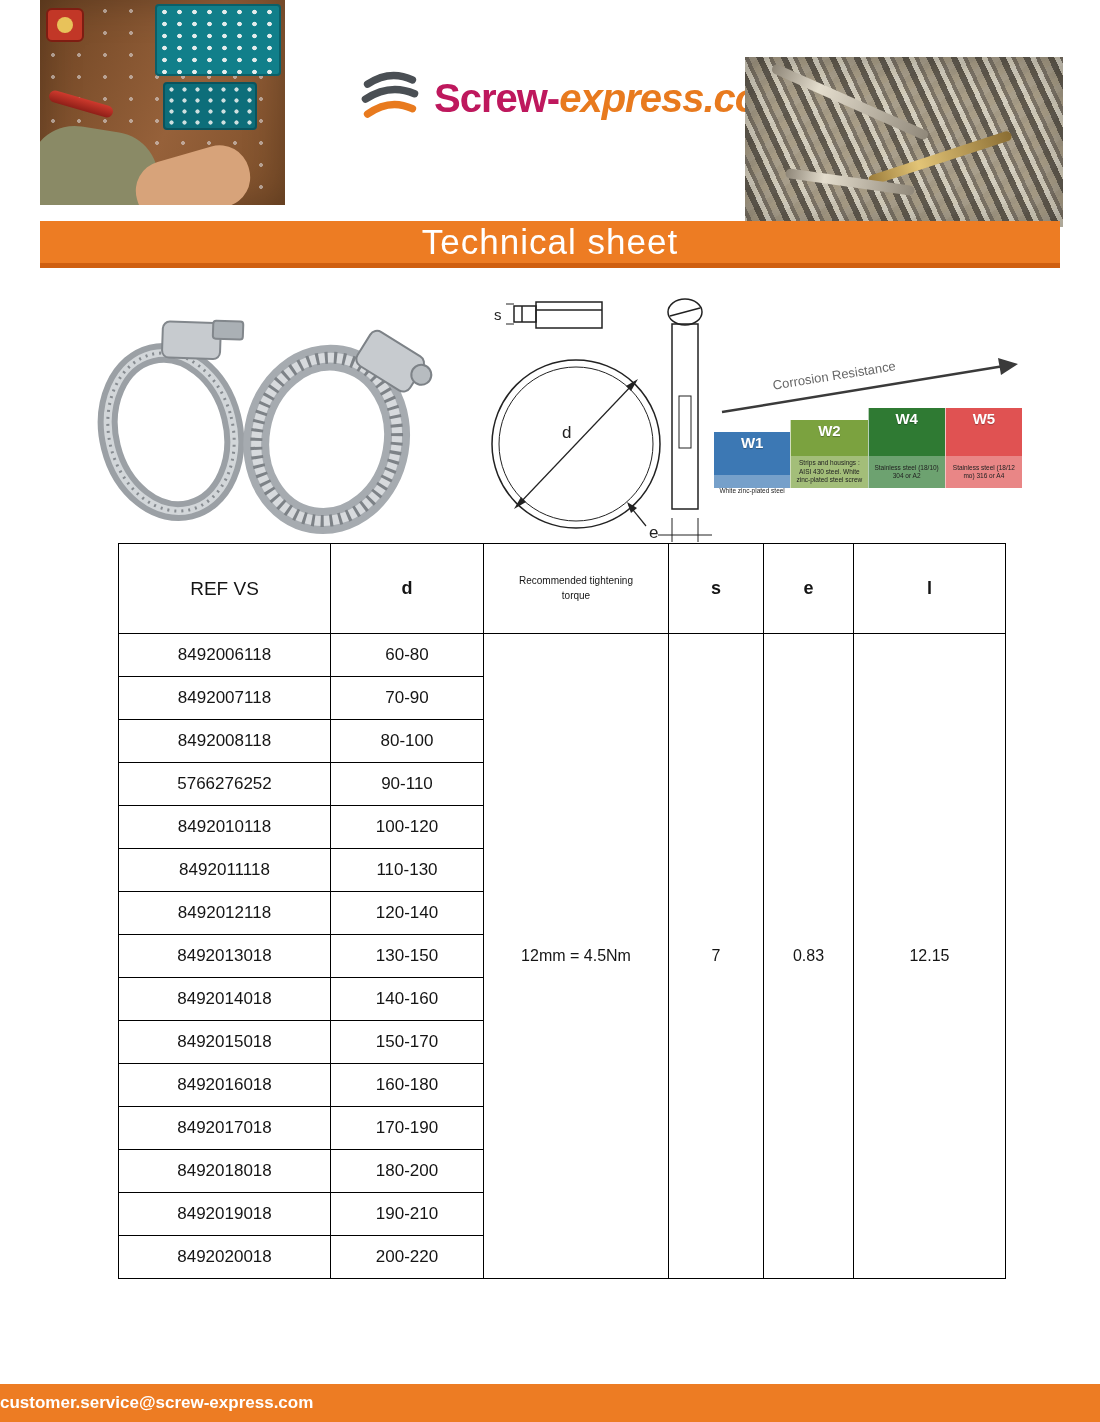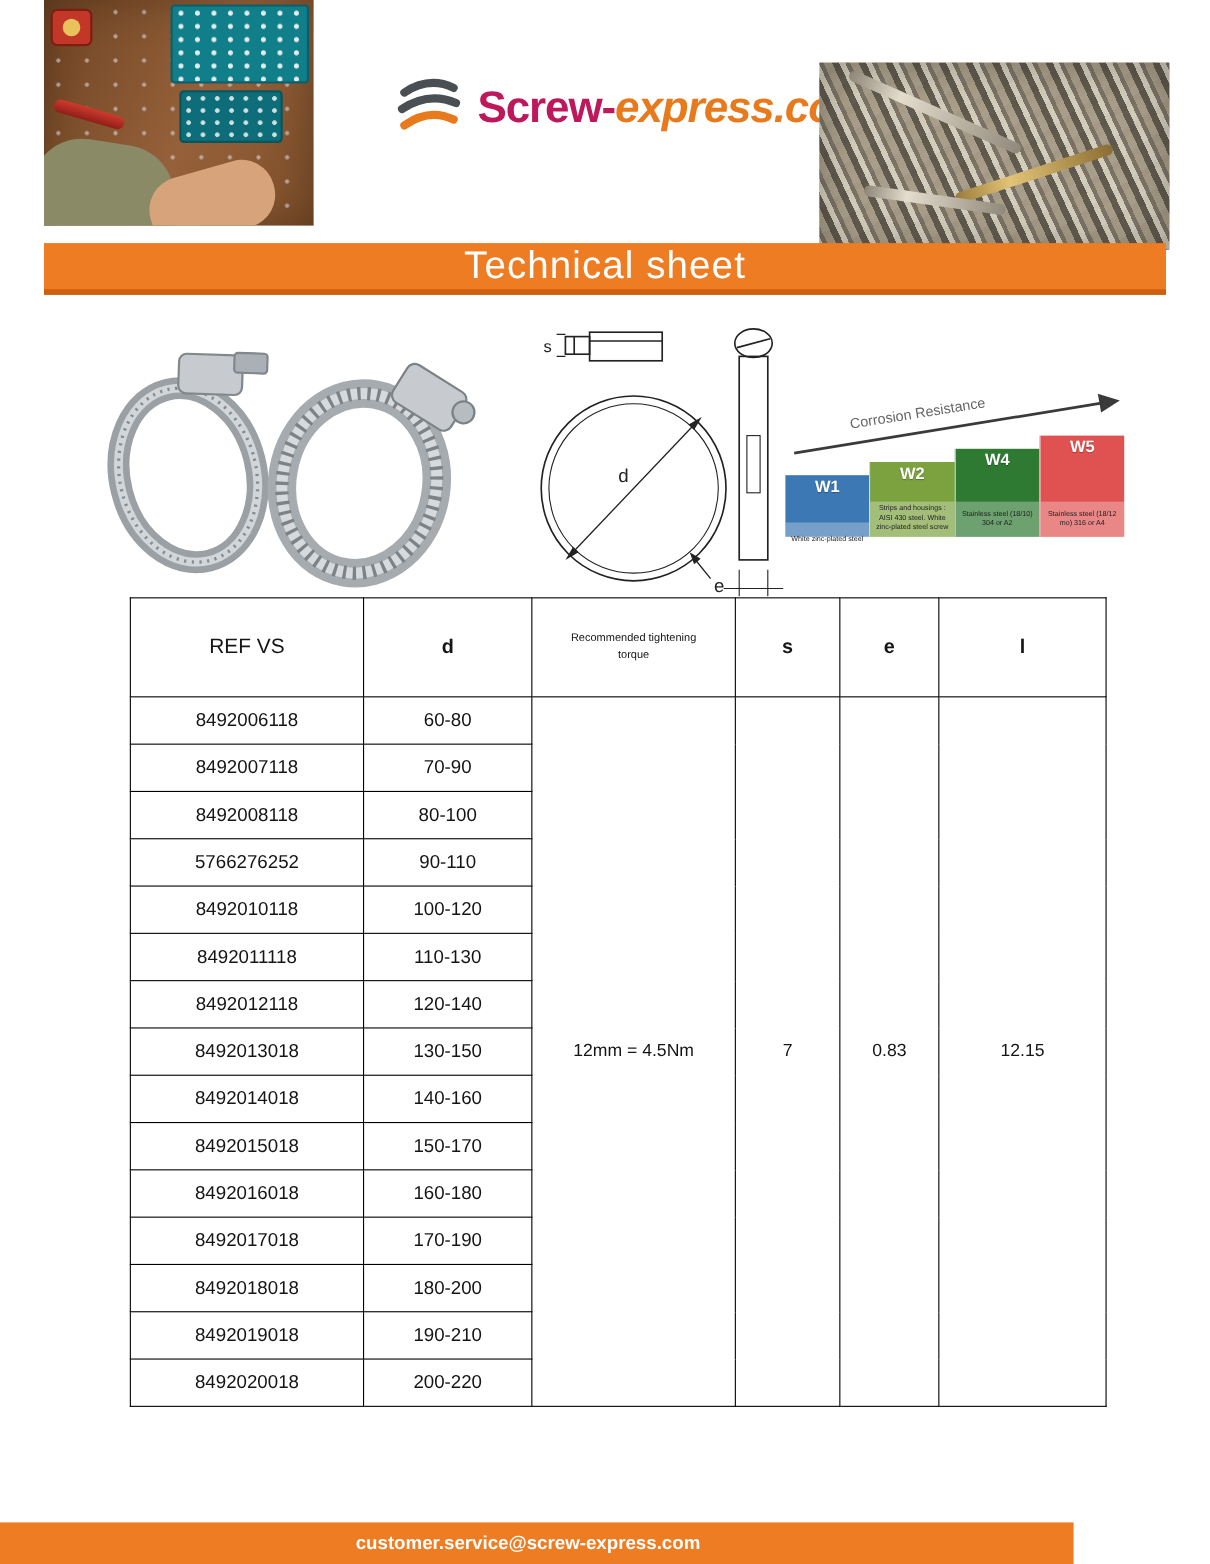--- a/index.html
+++ b/index.html
@@ -53,34 +53,34 @@
 
   .corrosion{position:absolute;left:714px;top:354px;width:308px;height:134px}
   .cc-title{position:absolute;left:58px;top:14px;transform:rotate(-9deg);font-size:13px;color:#666;white-space:nowrap}
   .cc-arrow{position:absolute;left:0;top:0}
   .cc-cols{position:absolute;left:0;bottom:0;width:100%;display:flex;align-items:flex-end}
   .cc-col{flex:1;display:flex;flex-direction:column;justify-content:space-between;border-left:1px solid rgba(255,255,255,.65)}
   .cc-col:first-child{border-left:none}
   .cc-label{color:#fff;font-weight:700;font-size:15px;text-align:center;padding-top:2px;text-shadow:0 1px 1px rgba(0,0,0,.3)}
   .cc-desc{background:rgba(255,255,255,.30);color:#222;font-size:6.5px;line-height:1.3;text-align:center;
     padding:2px 2px;min-height:32px;display:flex;align-items:center;justify-content:center}
-  .cc-0{height:56px}.cc-1{height:68px}.cc-2{height:80px}.cc-3{height:92px}
+  .cc-0{height:56px}.cc-1{height:68px}.cc-2{height:80px}.cc-3{height:80px}
 
   
   .spec-table{position:absolute;left:118px;top:543px;width:887px;border-collapse:collapse;table-layout:fixed}
   .spec-table th,.spec-table td{border:1px solid #000;text-align:center;vertical-align:middle;color:#151515}
   .spec-table thead th{height:90px;font-weight:400;font-size:19px}
   .spec-table thead th.bold{font-weight:700;font-size:18px}
   .spec-table .th-torque{font-size:10px;line-height:1.45;padding:0 34px;font-weight:400}
   .spec-table tbody td{height:43px;font-size:17px}
   .spec-table td.merged{font-size:16px}
 
   
-  .footer{position:absolute;left:0;bottom:0;width:976px;height:38px;background:#ed7c23;
-    display:flex;align-items:center;justify-content:center;padding-right:16px}
+  .footer{position:absolute;left:0;bottom:0;width:1100px;height:38px;background:#ed7c23;
+    display:flex;align-items:center;justify-content:flex-start;padding-right:16px}
   .footer-email{color:#fff;font-weight:700;font-size:17px}
 </style>
 </head>
 <body>
 
 <div class="page">
 
   <div class="photo photo-left">
     <div class="ph-bits"></div>
     <div class="ph-tray1"></div>

